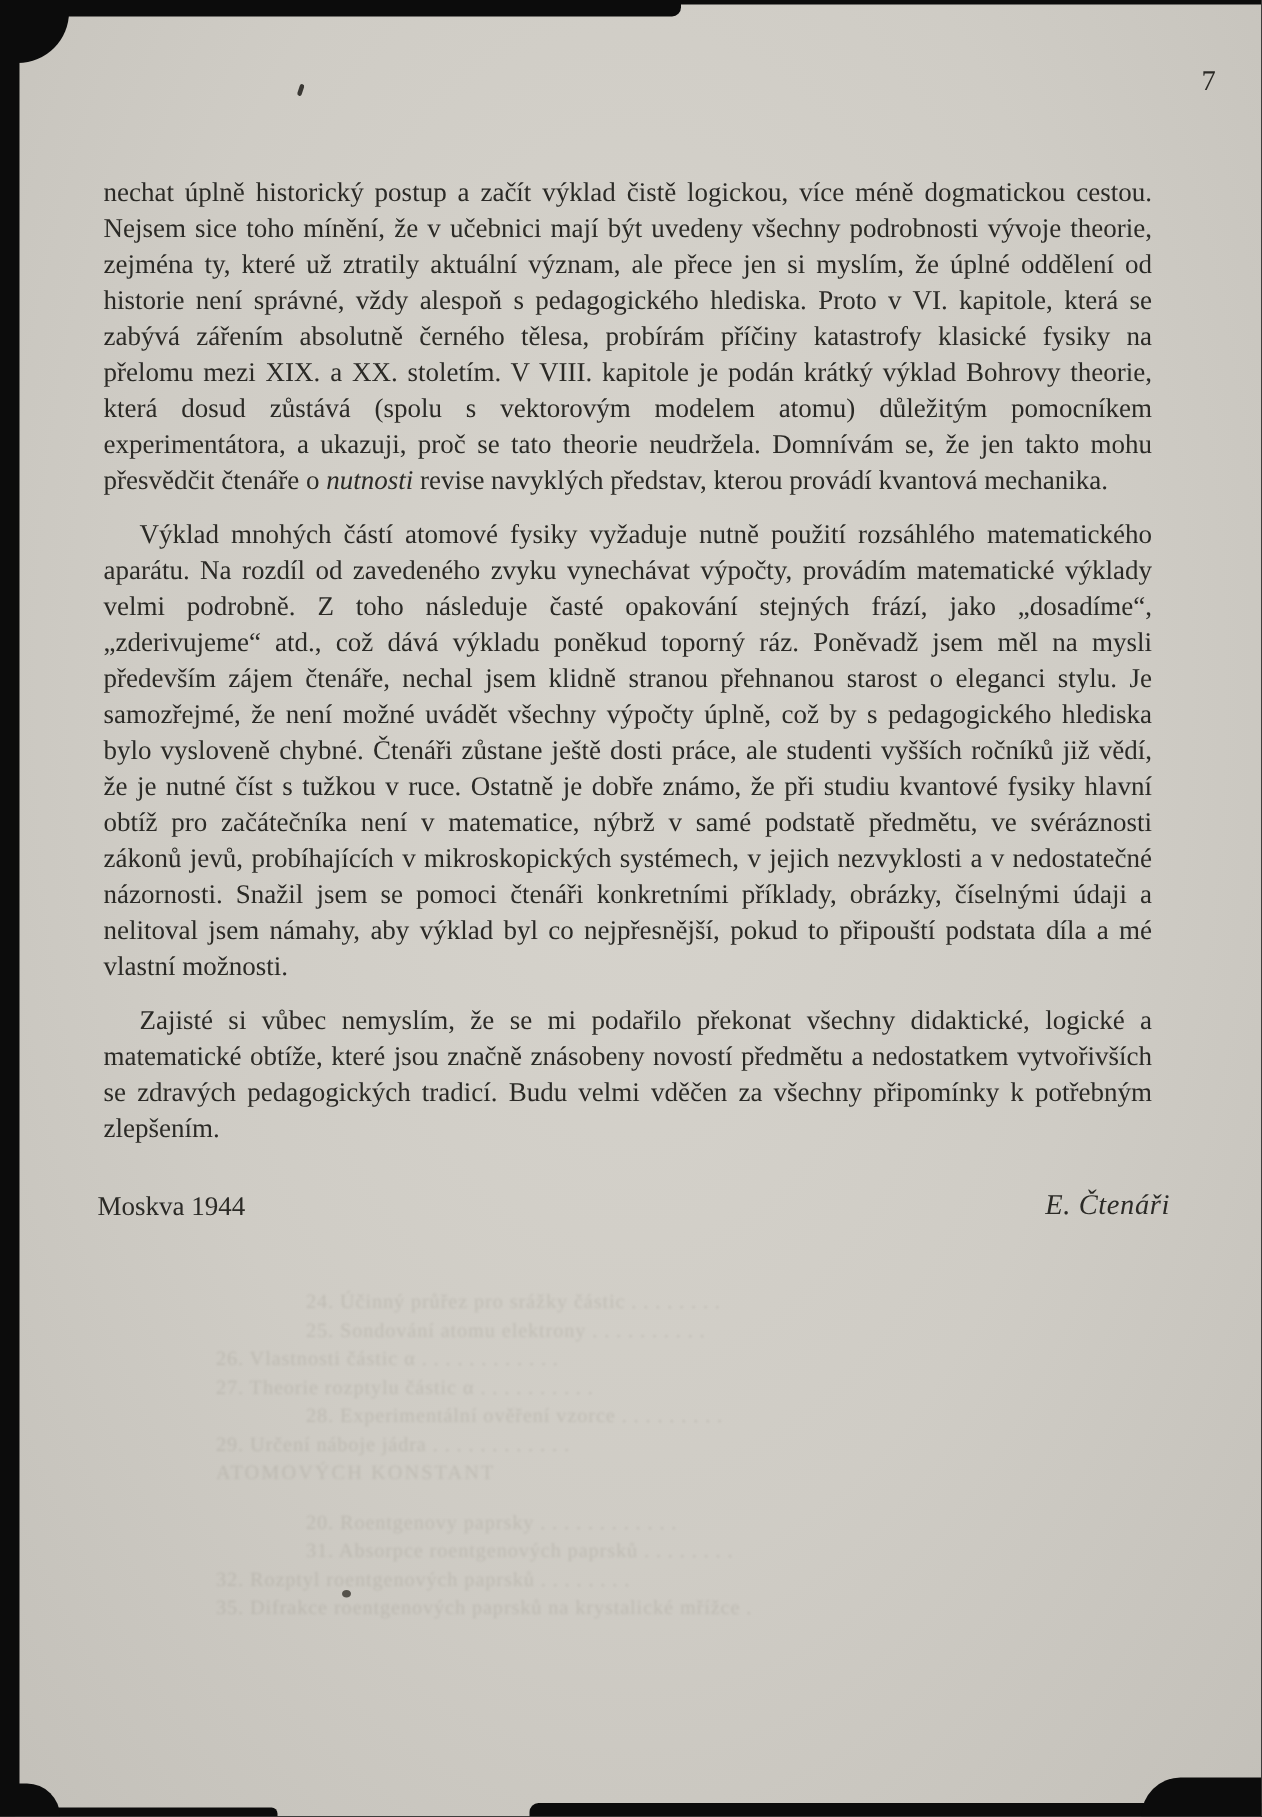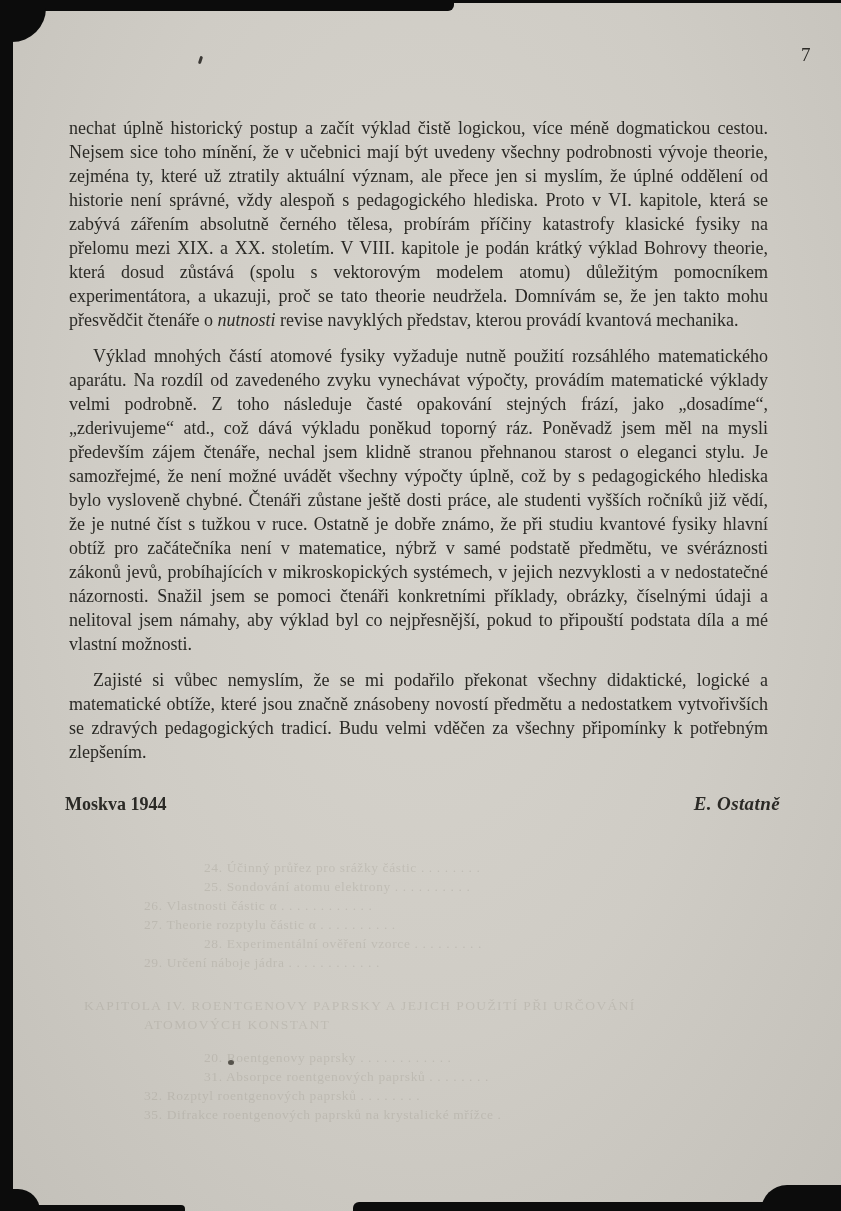--- a/index.html
+++ b/index.html
@@ -67,21 +67,20 @@
   .text-block p.indent {
     text-indent: 24px;
   }
   .italic { font-style: italic; }
 
   .signature-row {
     display: flex;
     justify-content: space-between;
     align-items: flex-end;
     margin-top: 28px;
-    font-weight: bold;
   }
   .place-date { padding-left: 8px; }
   .author {
     font-style: italic;
     font-size: 19px;
     letter-spacing: 0.4px;
   }
 
   
   .bleedthrough {
@@ -122,32 +121,31 @@
 
   <div class="page-number">7</div>
 
   <div class="text-block">
     <p><span>nechat úplně historický postup a začít výklad čistě logickou, více méně dogmatickou cestou. Nejsem sice toho mínění, že v učebnici mají být uvedeny všechny podrobnosti vývoje theorie, zejména ty, které už ztratily aktuální význam, ale přece jen si myslím, že úplné oddělení od historie není správné, vždy alespoň s pedagogického hlediska. Proto v VI. kapitole, která se zabývá zářením absolutně černého tělesa, probírám příčiny katastrofy klasické fysiky na přelomu mezi XIX. a XX. stoletím. V VIII. kapitole je podán krátký výklad Bohrovy theorie, která dosud zůstává (spolu s vektorovým modelem atomu) důležitým pomocníkem experimentátora, a ukazuji, proč se tato theorie neudržela. Domnívám se, že jen takto mohu přesvědčit čtenáře o </span><span class="italic">nutnosti</span><span> revise navyklých představ, kterou provádí kvantová mechanika.</span></p>
     <p class="indent">Výklad mnohých částí atomové fysiky vyžaduje nutně použití rozsáhlého matematického aparátu. Na rozdíl od zavedeného zvyku vynechávat výpočty, provádím matematické výklady velmi podrobně. Z toho následuje časté opakování stejných frází, jako „dosadíme“, „zderivujeme“ atd., což dává výkladu poněkud toporný ráz. Poněvadž jsem měl na mysli především zájem čtenáře, nechal jsem klidně stranou přehnanou starost o eleganci stylu. Je samozřejmé, že není možné uvádět všechny výpočty úplně, což by s pedagogického hlediska bylo vysloveně chybné. Čtenáři zůstane ještě dosti práce, ale studenti vyšších ročníků již vědí, že je nutné číst s tužkou v ruce. Ostatně je dobře známo, že při studiu kvantové fysiky hlavní obtíž pro začátečníka není v matematice, nýbrž v samé podstatě předmětu, ve svéráznosti zákonů jevů, probíhajících v mikroskopických systémech, v jejich nezvyklosti a v nedostatečné názornosti. Snažil jsem se pomoci čtenáři konkretními příklady, obrázky, číselnými údaji a nelitoval jsem námahy, aby výklad byl co nejpřesnější, pokud to připouští podstata díla a mé vlastní možnosti.</p>
     <p class="indent">Zajisté si vůbec nemyslím, že se mi podařilo překonat všechny didaktické, logické a matematické obtíže, které jsou značně znásobeny novostí předmětu a nedostatkem vytvořivších se zdravých pedagogických tradicí. Budu velmi vděčen za všechny připomínky k potřebným zlepšením.</p>
 
     <div class="signature-row">
       <span class="place-date">Moskva 1944</span>
-      <span class="author">E. Ostatně</span>
+      <span class="author">E. Čtenáři</span>
     </div>
   </div>
 
   <div class="bleedthrough">
     <div class="bt-line shift-1">24. Účinný průřez pro srážky částic  .  .  .  .  .  .  .  .</div>
     <div class="bt-line shift-1">25. Sondování atomu elektrony  .  .  .  .  .  .  .  .  .  .</div>
     <div class="bt-line shift-2">26. Vlastnosti částic α  .  .  .  .  .  .  .  .  .  .  .  .</div>
     <div class="bt-line shift-2">27. Theorie rozptylu částic α  .  .  .  .  .  .  .  .  .  .</div>
     <div class="bt-line shift-1">28. Experimentální ověření vzorce  .  .  .  .  .  .  .  .  .</div>
     <div class="bt-line shift-2">29. Určení náboje jádra  .  .  .  .  .  .  .  .  .  .  .  .</div>
-    <div class="bt-line gap-before bt-caps">KAPITOLA IV. ROENTGENOVY PAPRSKY A JEJICH POUŽITÍ PŘI URČOVÁNÍ</div>
     <div class="bt-line shift-2 bt-caps">ATOMOVÝCH KONSTANT</div>
     <div class="bt-line small-gap-before shift-1">20. Roentgenovy paprsky  .  .  .  .  .  .  .  .  .  .  .  .</div>
     <div class="bt-line shift-1">31. Absorpce roentgenových paprsků  .  .  .  .  .  .  .  .</div>
     <div class="bt-line shift-2">32. Rozptyl roentgenových paprsků  .  .  .  .  .  .  .  .</div>
     <div class="bt-line shift-2">35. Difrakce roentgenových paprsků na krystalické mřížce  .</div>
   </div>
 
 </div>
 
 </body></html>

